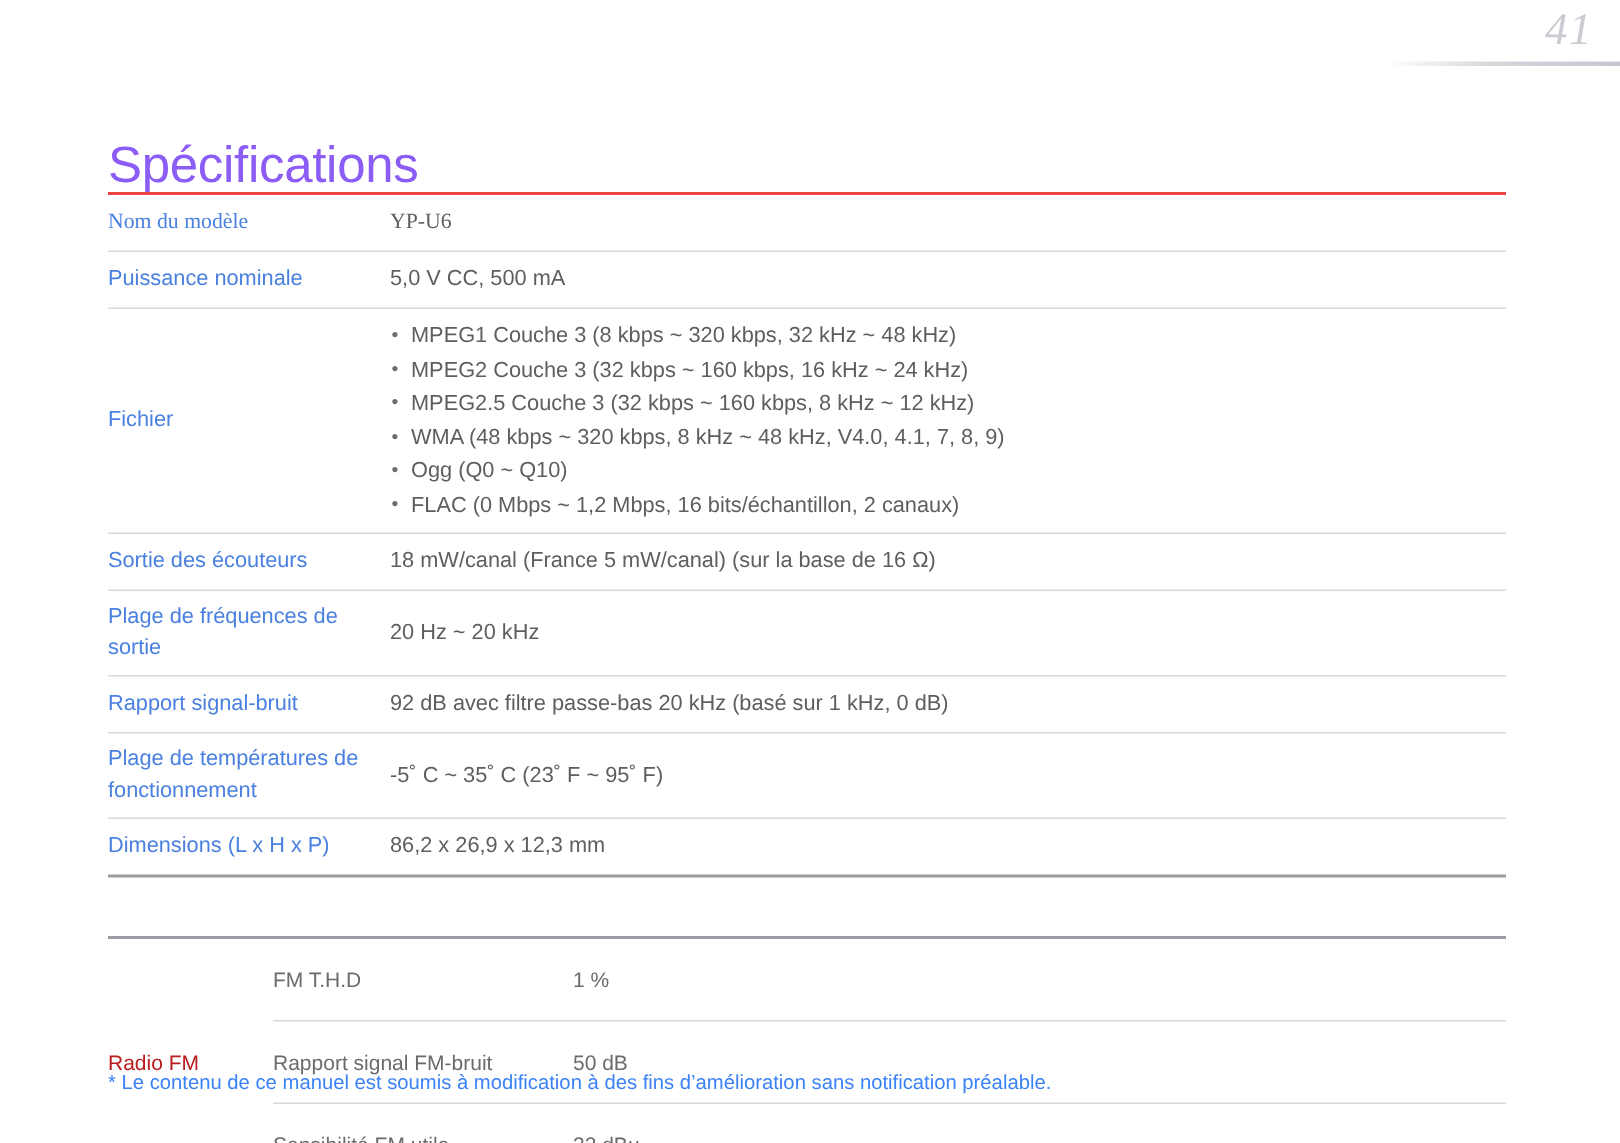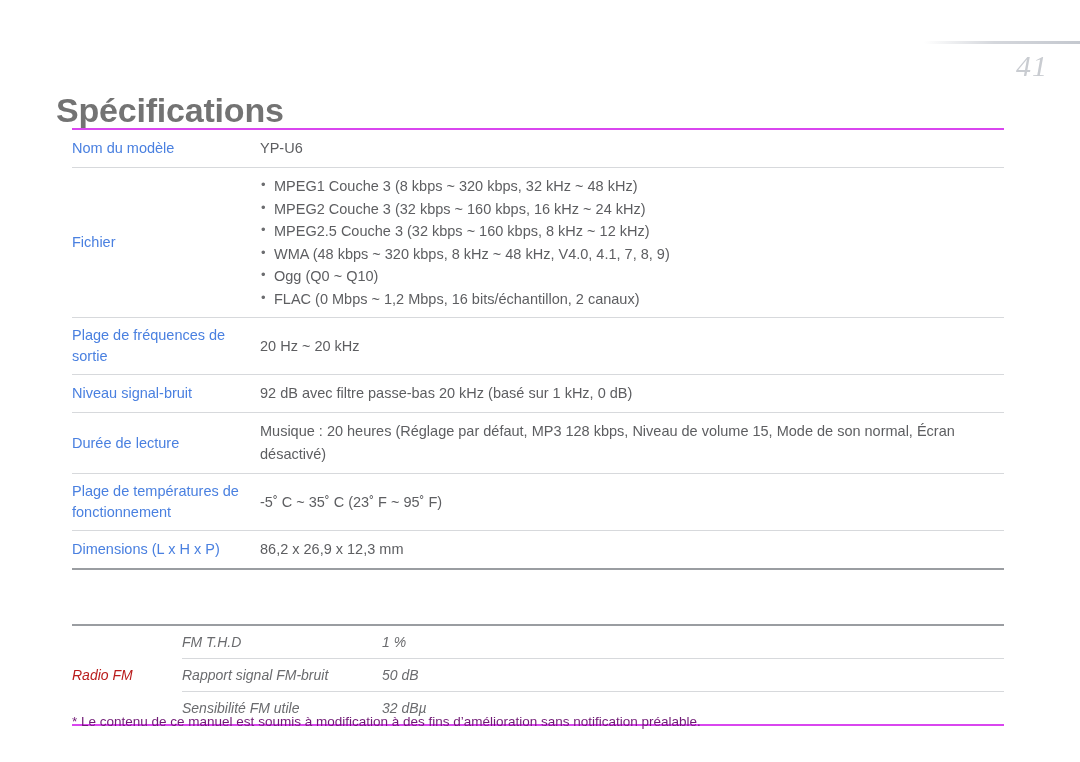--- a/index.html
+++ b/index.html
@@ -21,66 +21,65 @@
   
   .page-header {
     position: absolute;
     top: 0;
     right: 0;
     width: 300px;
     height: 48px;
   }
   .page-number {
     position: absolute;
-    right: 32px;
+    right: 18px;
     top: 2px;
     font-family: "Liberation Serif", "DejaVu Serif", serif;
     font-size: 30px;
     font-style: italic;
     font-weight: 400;
     color: #c9ccd1;
     letter-spacing: 1px;
     line-height: 36px;
-    margin-top: 46px;
   }
   .page-rule {
     position: absolute;
     right: 0;
     top: 41px;
     width: 156px;
     height: 3px;
     background: linear-gradient(to right, rgba(210,213,218,0) 0%, rgba(205,208,214,0.85) 45%, rgba(196,200,207,1) 100%);
   }
 
   
   .page-title {
     position: absolute;
-    left: 56px;
+    left: 72px;
     top: 66px;
     font-size: 34px;
-    font-weight: 700;
-    color: #737373;
+    font-weight: 400;
+    color: #8b5cf6;
     letter-spacing: -0.2px;
     line-height: 42px;
   }
 
   
   .spec-wrap {
     position: absolute;
     left: 72px;
     top: 128px;
     width: 932px;
   }
   table.spec {
     width: 100%;
     border-collapse: collapse;
     table-layout: fixed;
   }
   table.spec tr { border-bottom: 1px solid #d7d9dc; }
-  table.spec tr.first-row { border-top: 2px solid #d946ef; }
+  table.spec tr.first-row { border-top: 2px solid #ef4444; font-family: Liberation Serif, serif; }
   table.spec tr.last-row { border-bottom: 2px solid #9a9da1; }
   table.spec td {
     vertical-align: middle;
     padding: 7px 0 7px 0;
   }
   td.label {
     width: 188px;
     color: #4a80e0;
     font-size: 14.5px;
     line-height: 21px;
@@ -122,25 +121,24 @@
   }
   table.fm {
     width: 100%;
     border-collapse: collapse;
     table-layout: fixed;
   }
   table.fm tr { border-bottom: 1px solid #d7d9dc; }
   table.fm tr.first-row { border-top: 2px solid #9a9da1; }
   table.fm tr.last-row { border-bottom: 2px solid #d946ef; }
   table.fm td {
-    padding: 6px 0;
+    padding: 17px 0;
     font-size: 14px;
     line-height: 20px;
     vertical-align: middle;
-    font-style: italic;
   }
   td.fm-group {
     width: 110px;
     color: #b91c1c;
     font-size: 14.5px;
     border-bottom: none;
   }
   td.fm-name {
     width: 200px;
     color: #6a6b6e;
@@ -153,21 +151,21 @@
   
   table.fm tr td.fm-group { border-bottom: 0 !important; }
 
   
   .footnote {
     position: absolute;
     left: 72px;
     top: 712px;
     font-size: 13.5px;
     line-height: 20px;
-    color: #701a75;
+    color: #3b82f6;
   }
 </style>
 </head>
 <body>
 
 <div class="page-header">
   <div class="page-number">41</div>
   <div class="page-rule"></div>
 </div>
 
@@ -175,51 +173,55 @@
 
 <div class="spec-wrap">
   <table class="spec">
     <tbody>
 
       <tr class="first-row">
         <td class="label">Nom du modèle</td>
         <td class="value">YP-U6</td>
       </tr>
 
+      <tr>
+        <td class="label">Puissance nominale</td>
+        <td class="value">5,0 V CC, 500 mA</td>
+      </tr>
 
       <tr>
         <td class="label">Fichier</td>
         <td class="value">
           <ul class="fmt-list">
             <li>MPEG1 Couche 3 (8 kbps ~ 320 kbps, 32 kHz ~ 48 kHz)</li>
             <li>MPEG2 Couche 3 (32 kbps ~ 160 kbps, 16 kHz ~ 24 kHz)</li>
             <li>MPEG2.5 Couche 3 (32 kbps ~ 160 kbps, 8 kHz ~ 12 kHz)</li>
             <li>WMA (48 kbps ~ 320 kbps, 8 kHz ~ 48 kHz, V4.0, 4.1, 7, 8, 9)</li>
             <li>Ogg (Q0 ~ Q10)</li>
             <li>FLAC (0 Mbps ~ 1,2 Mbps, 16 bits/échantillon, 2 canaux)</li>
           </ul>
         </td>
       </tr>
 
+      <tr>
+        <td class="label">Sortie des écouteurs</td>
+        <td class="value">18 mW/canal (France 5 mW/canal) (sur la base de 16 Ω)</td>
+      </tr>
 
       <tr>
         <td class="label">Plage de fréquences de sortie</td>
         <td class="value">20 Hz ~ 20 kHz</td>
       </tr>
 
       <tr>
-        <td class="label">Niveau signal-bruit</td>
+        <td class="label">Rapport signal-bruit</td>
         <td class="value">92 dB avec filtre passe-bas 20 kHz (basé sur 1 kHz, 0 dB)</td>
       </tr>
 
 
-      <tr>
-        <td class="label">Durée de lecture</td>
-        <td class="value">Musique : 20 heures (Réglage par défaut, MP3 128 kbps, Niveau de volume 15, Mode de son normal, Écran désactivé)</td>
-      </tr>
 
       <tr>
         <td class="label">Plage de températures de fonctionnement</td>
         <td class="value">-5˚ C ~ 35˚ C (23˚ F ~ 95˚ F)</td>
       </tr>
 
 
 
       <tr class="last-row">
         <td class="label">Dimensions (L x H x P)</td>

